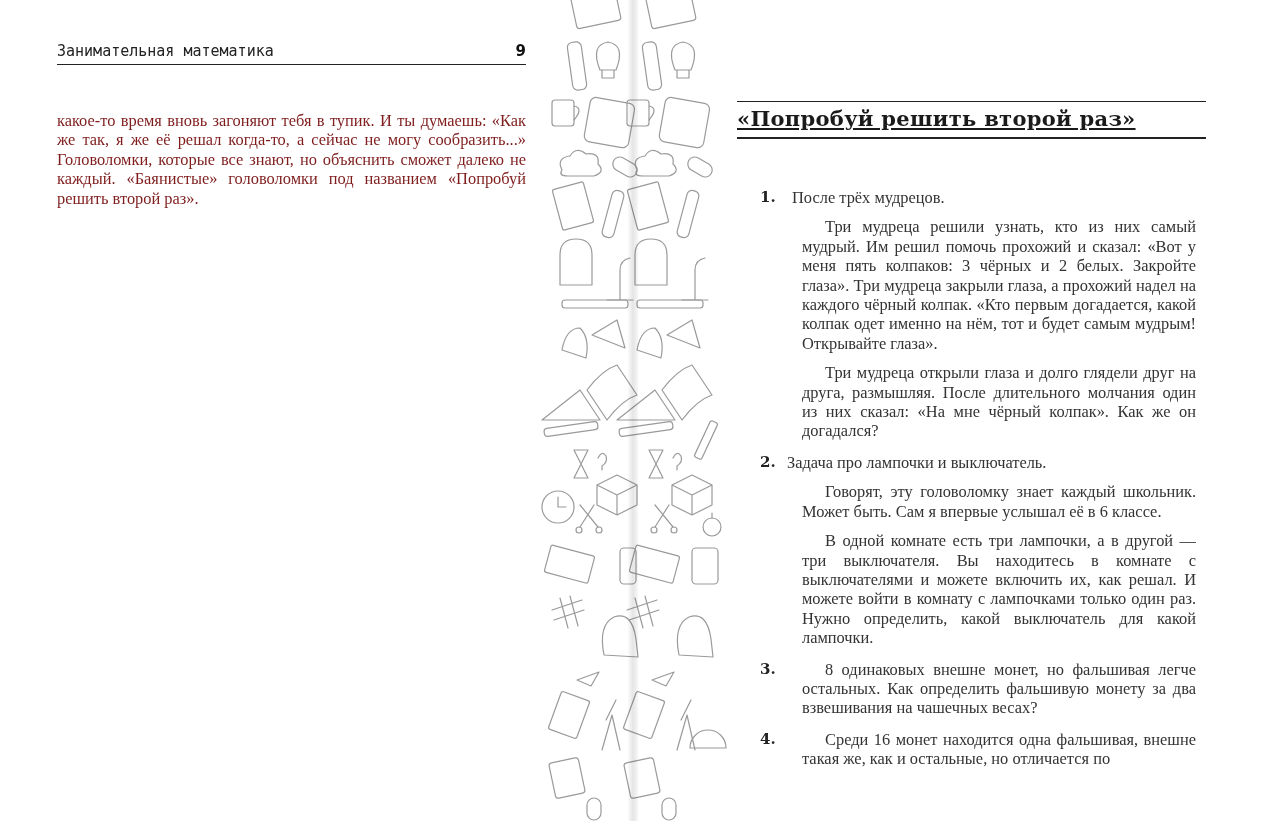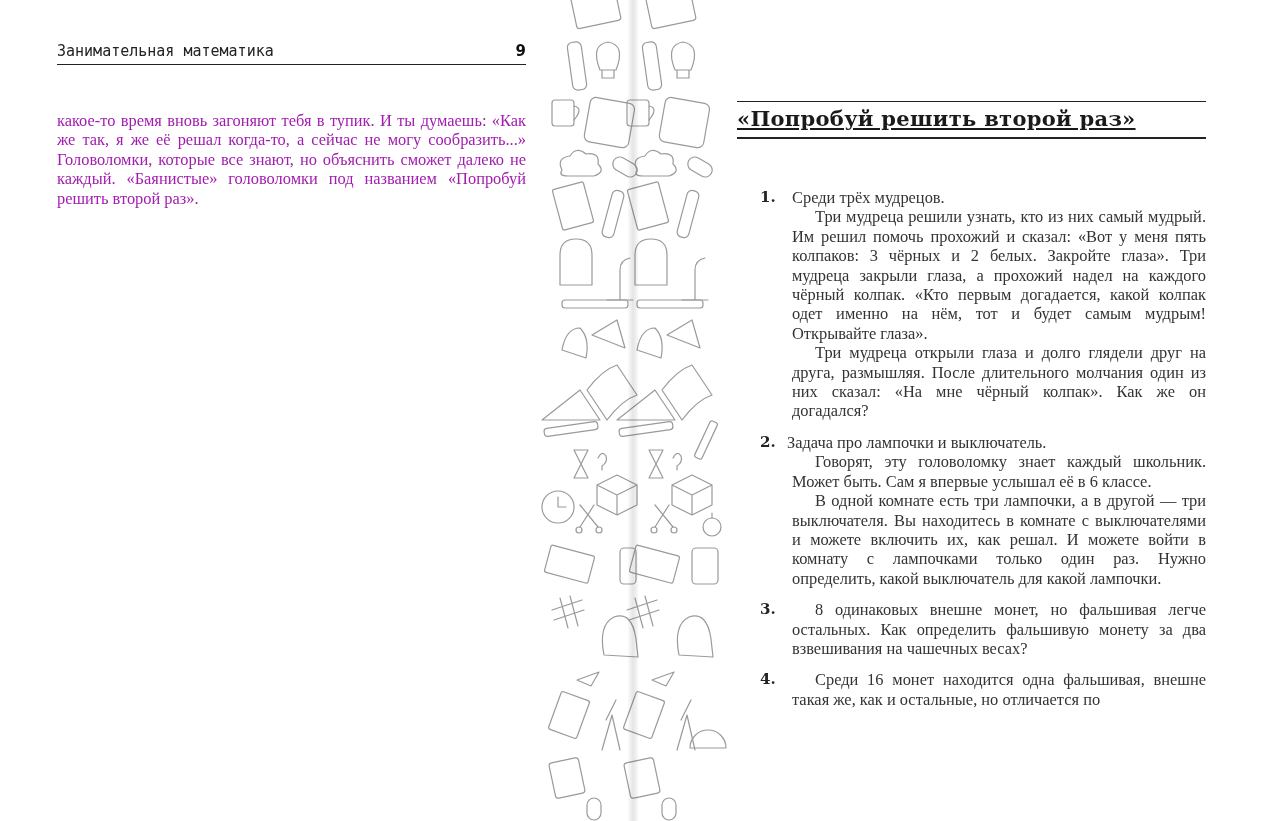--- a/index.html
+++ b/index.html
@@ -23,21 +23,21 @@
     font-size: 15px; letter-spacing: 0px; color: #222;
   }
   .running-head .pageno {
     position: absolute; right: 0; top: 0;
     font-family: "DejaVu Sans", sans-serif; font-weight: bold;
     font-size: 15px; color: #111;
   }
   .left-text {
     position: absolute; left: 57px; top: 111px; width: 469px;
     font-family: "Liberation Serif", "DejaVu Serif", serif;
-    font-size: 16.4px; line-height: 19.4px; text-align: justify; color: #a21caf;
+    font-size: 16.4px; line-height: 19.4px; text-align: justify; color: #7f1d1d;
   }
   .left-text p { margin: 0; }
 
   .strip {
     position: absolute; left: 532px; top: 0; width: 200px; height: 821px;
     background: #fff;
   }
   .strip svg { position: absolute; left: 0; top: 0; }
   .fold {
     position: absolute; left: 628px; top: 0; width: 10px; height: 821px;
@@ -62,21 +62,21 @@
     font-size: 16.4px; line-height: 19.4px; color: #333;
   }
   .problem { position: relative; margin-bottom: 12px; }
   .problem .num {
     position: absolute; left: 23px; top: 0;
     font-family: "DejaVu Serif", serif; font-weight: bold; font-size: 15px;
     color: #222;
   }
   .problem .head { padding-left: 55px; }
   .problem .body { padding-left: 55px; text-align: justify; }
-  .problem .body p { margin: 0; text-indent: 23px; }
+  .problem .body p { margin: 10px; text-indent: 23px; }
   .problem.p2 .head, .problem.p4 .head { padding-left: 50px; }
 </style>
 </head>
 <body>
 
 <div class="page-left">
   <div class="running-head">
     <span class="title">Занимательная математика</span>
     <span class="pageno">9</span>
   </div>
@@ -233,21 +233,21 @@
 <div class="fold"></div>
 
 <div class="page-right">
   <div class="chapter-title">
     <span>«Попробуй решить второй раз»</span>
   </div>
 
   <div class="problems">
     <div class="problem p1">
       <span class="num">1.</span>
-      <div class="head">Среди трёх мудрецов.</div>
+      <div class="head">После трёх мудрецов.</div>
       <div class="body">
         <p>Три мудреца решили узнать, кто из них самый мудрый. Им решил помочь прохожий и сказал: «Вот у меня пять колпаков: 3 чёрных и 2 белых. Закройте глаза». Три мудреца закрыли глаза, а прохожий надел на каждого чёрный колпак. «Кто первым догадается, какой колпак одет именно на нём, тот и будет самым мудрым! Открывайте глаза».</p>
         <p>Три мудреца открыли глаза и долго глядели друг на друга, размышляя. После длительного молчания один из них сказал: «На мне чёрный колпак». Как же он догадался?</p>
       </div>
     </div>
 
     <div class="problem p2">
       <span class="num" style="left:23px">2.</span>
       <div class="head">Задача про лампочки и выключатель.</div>
       <div class="body">

